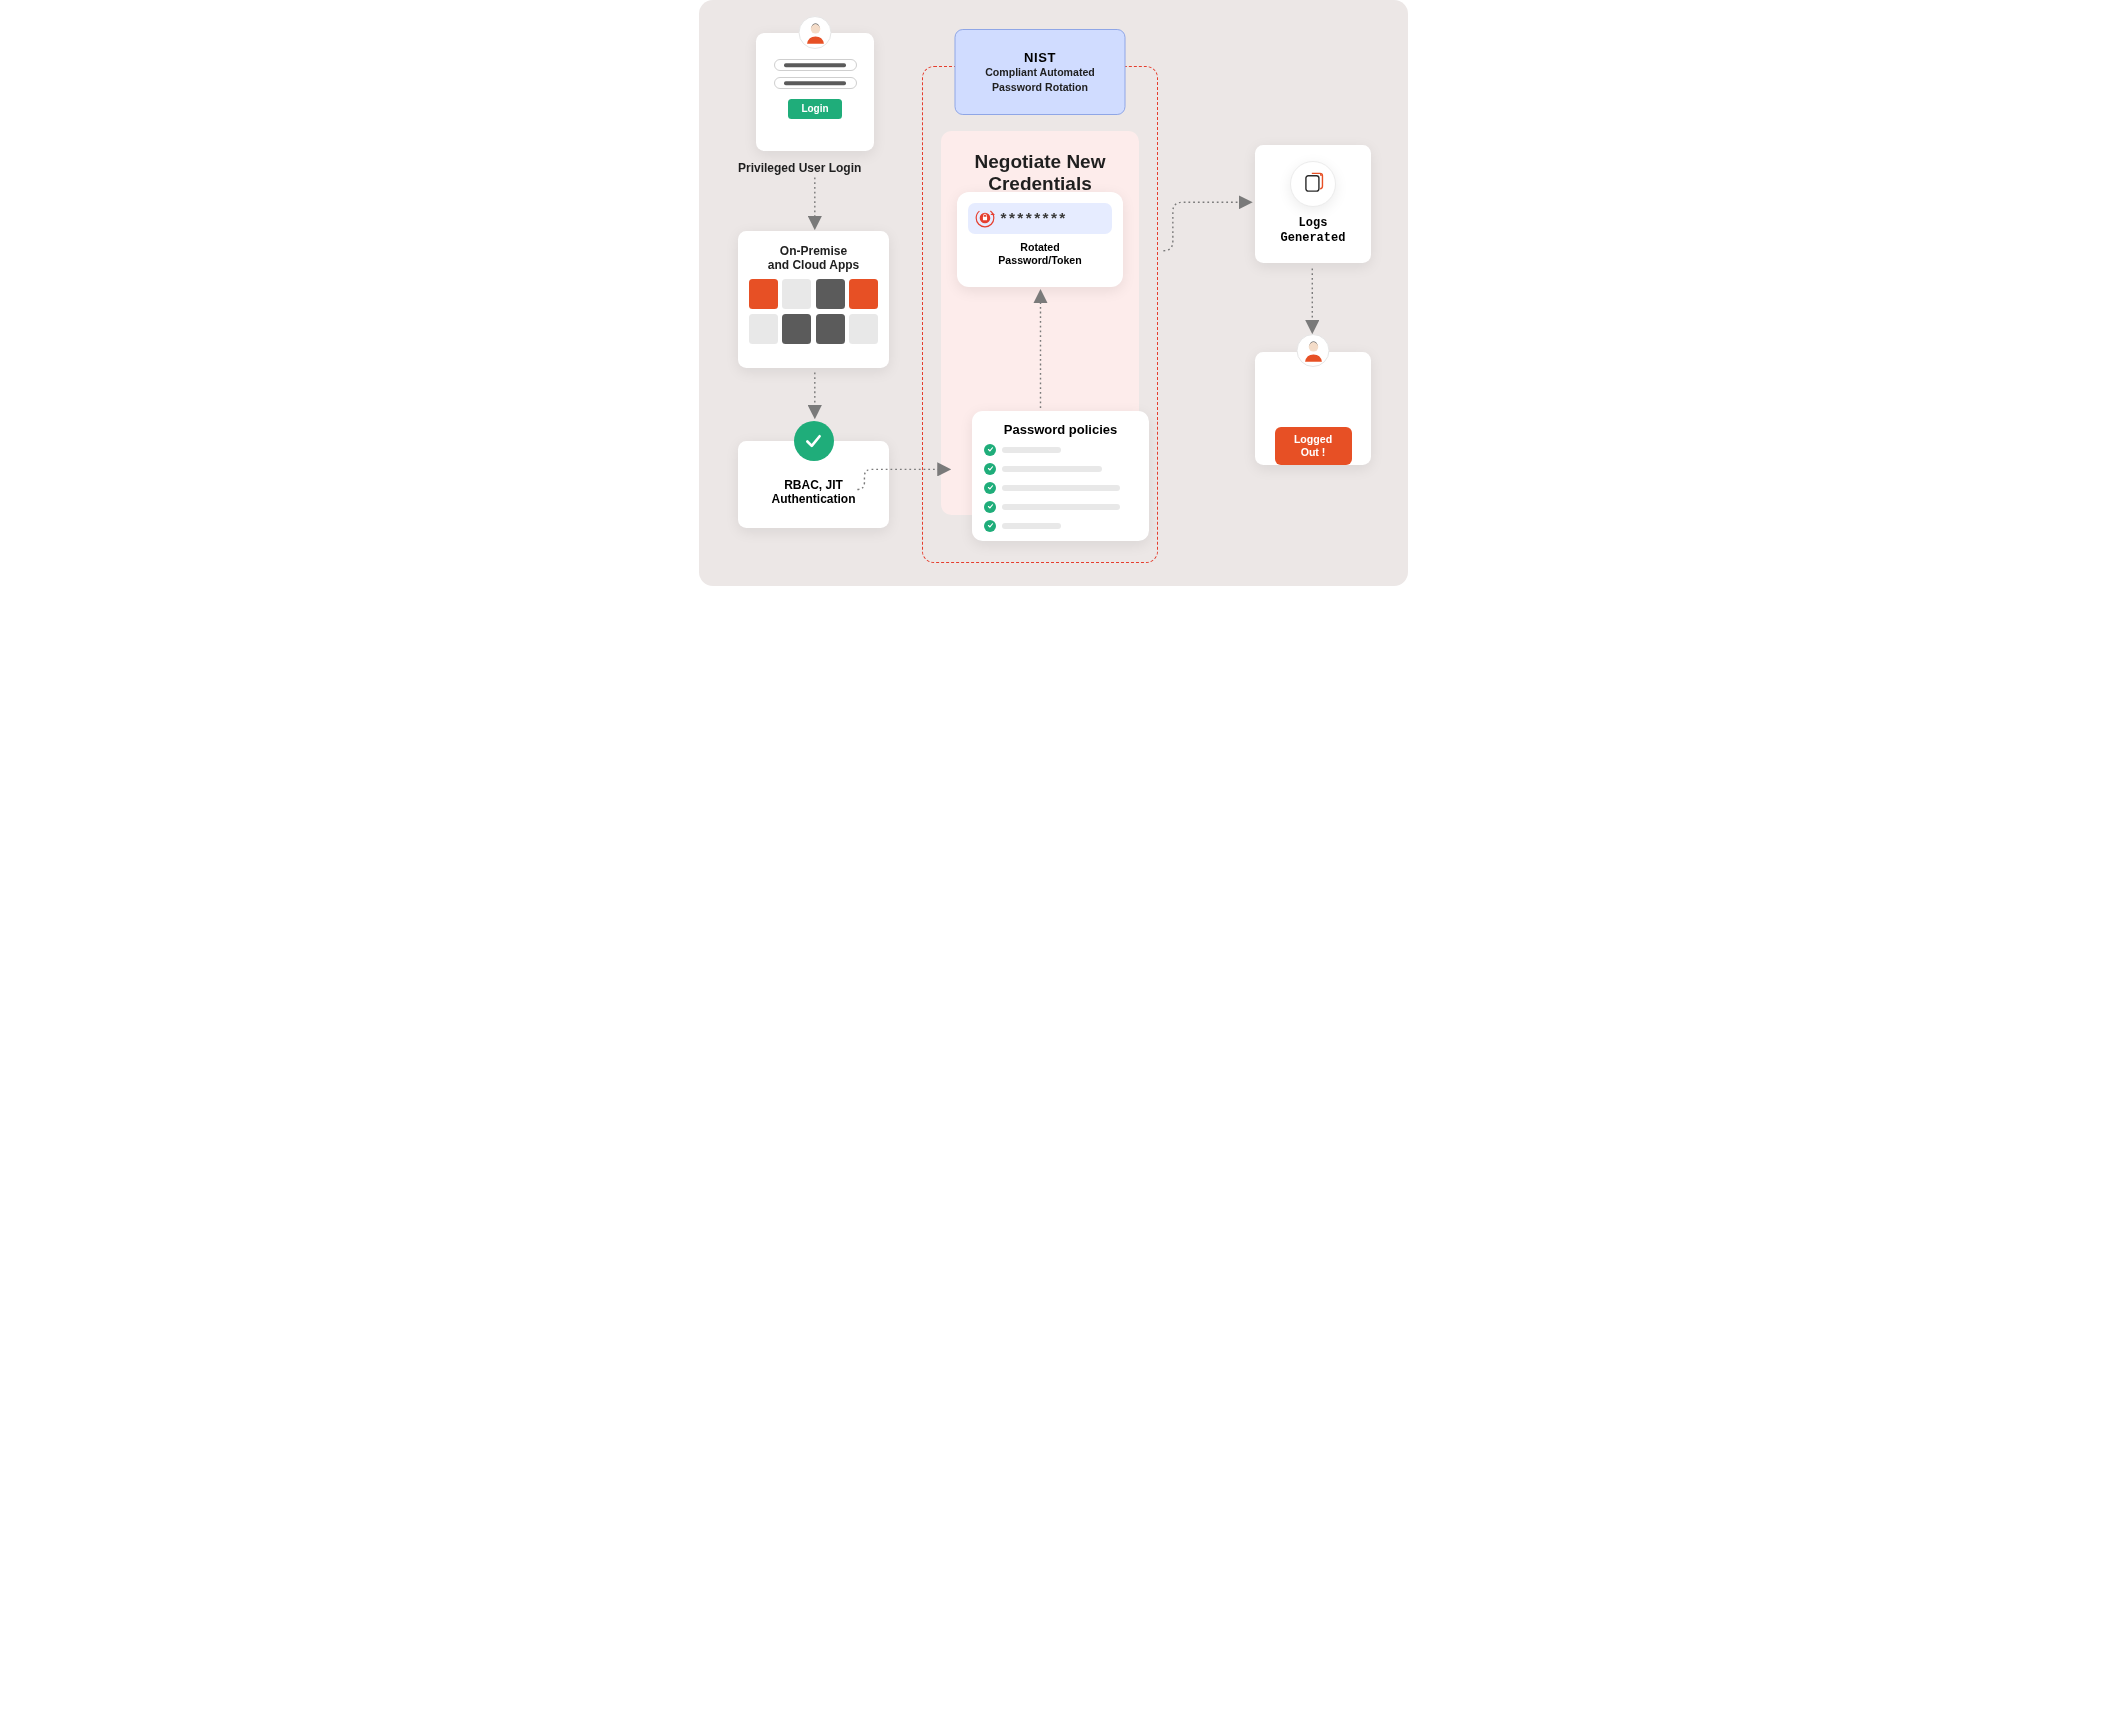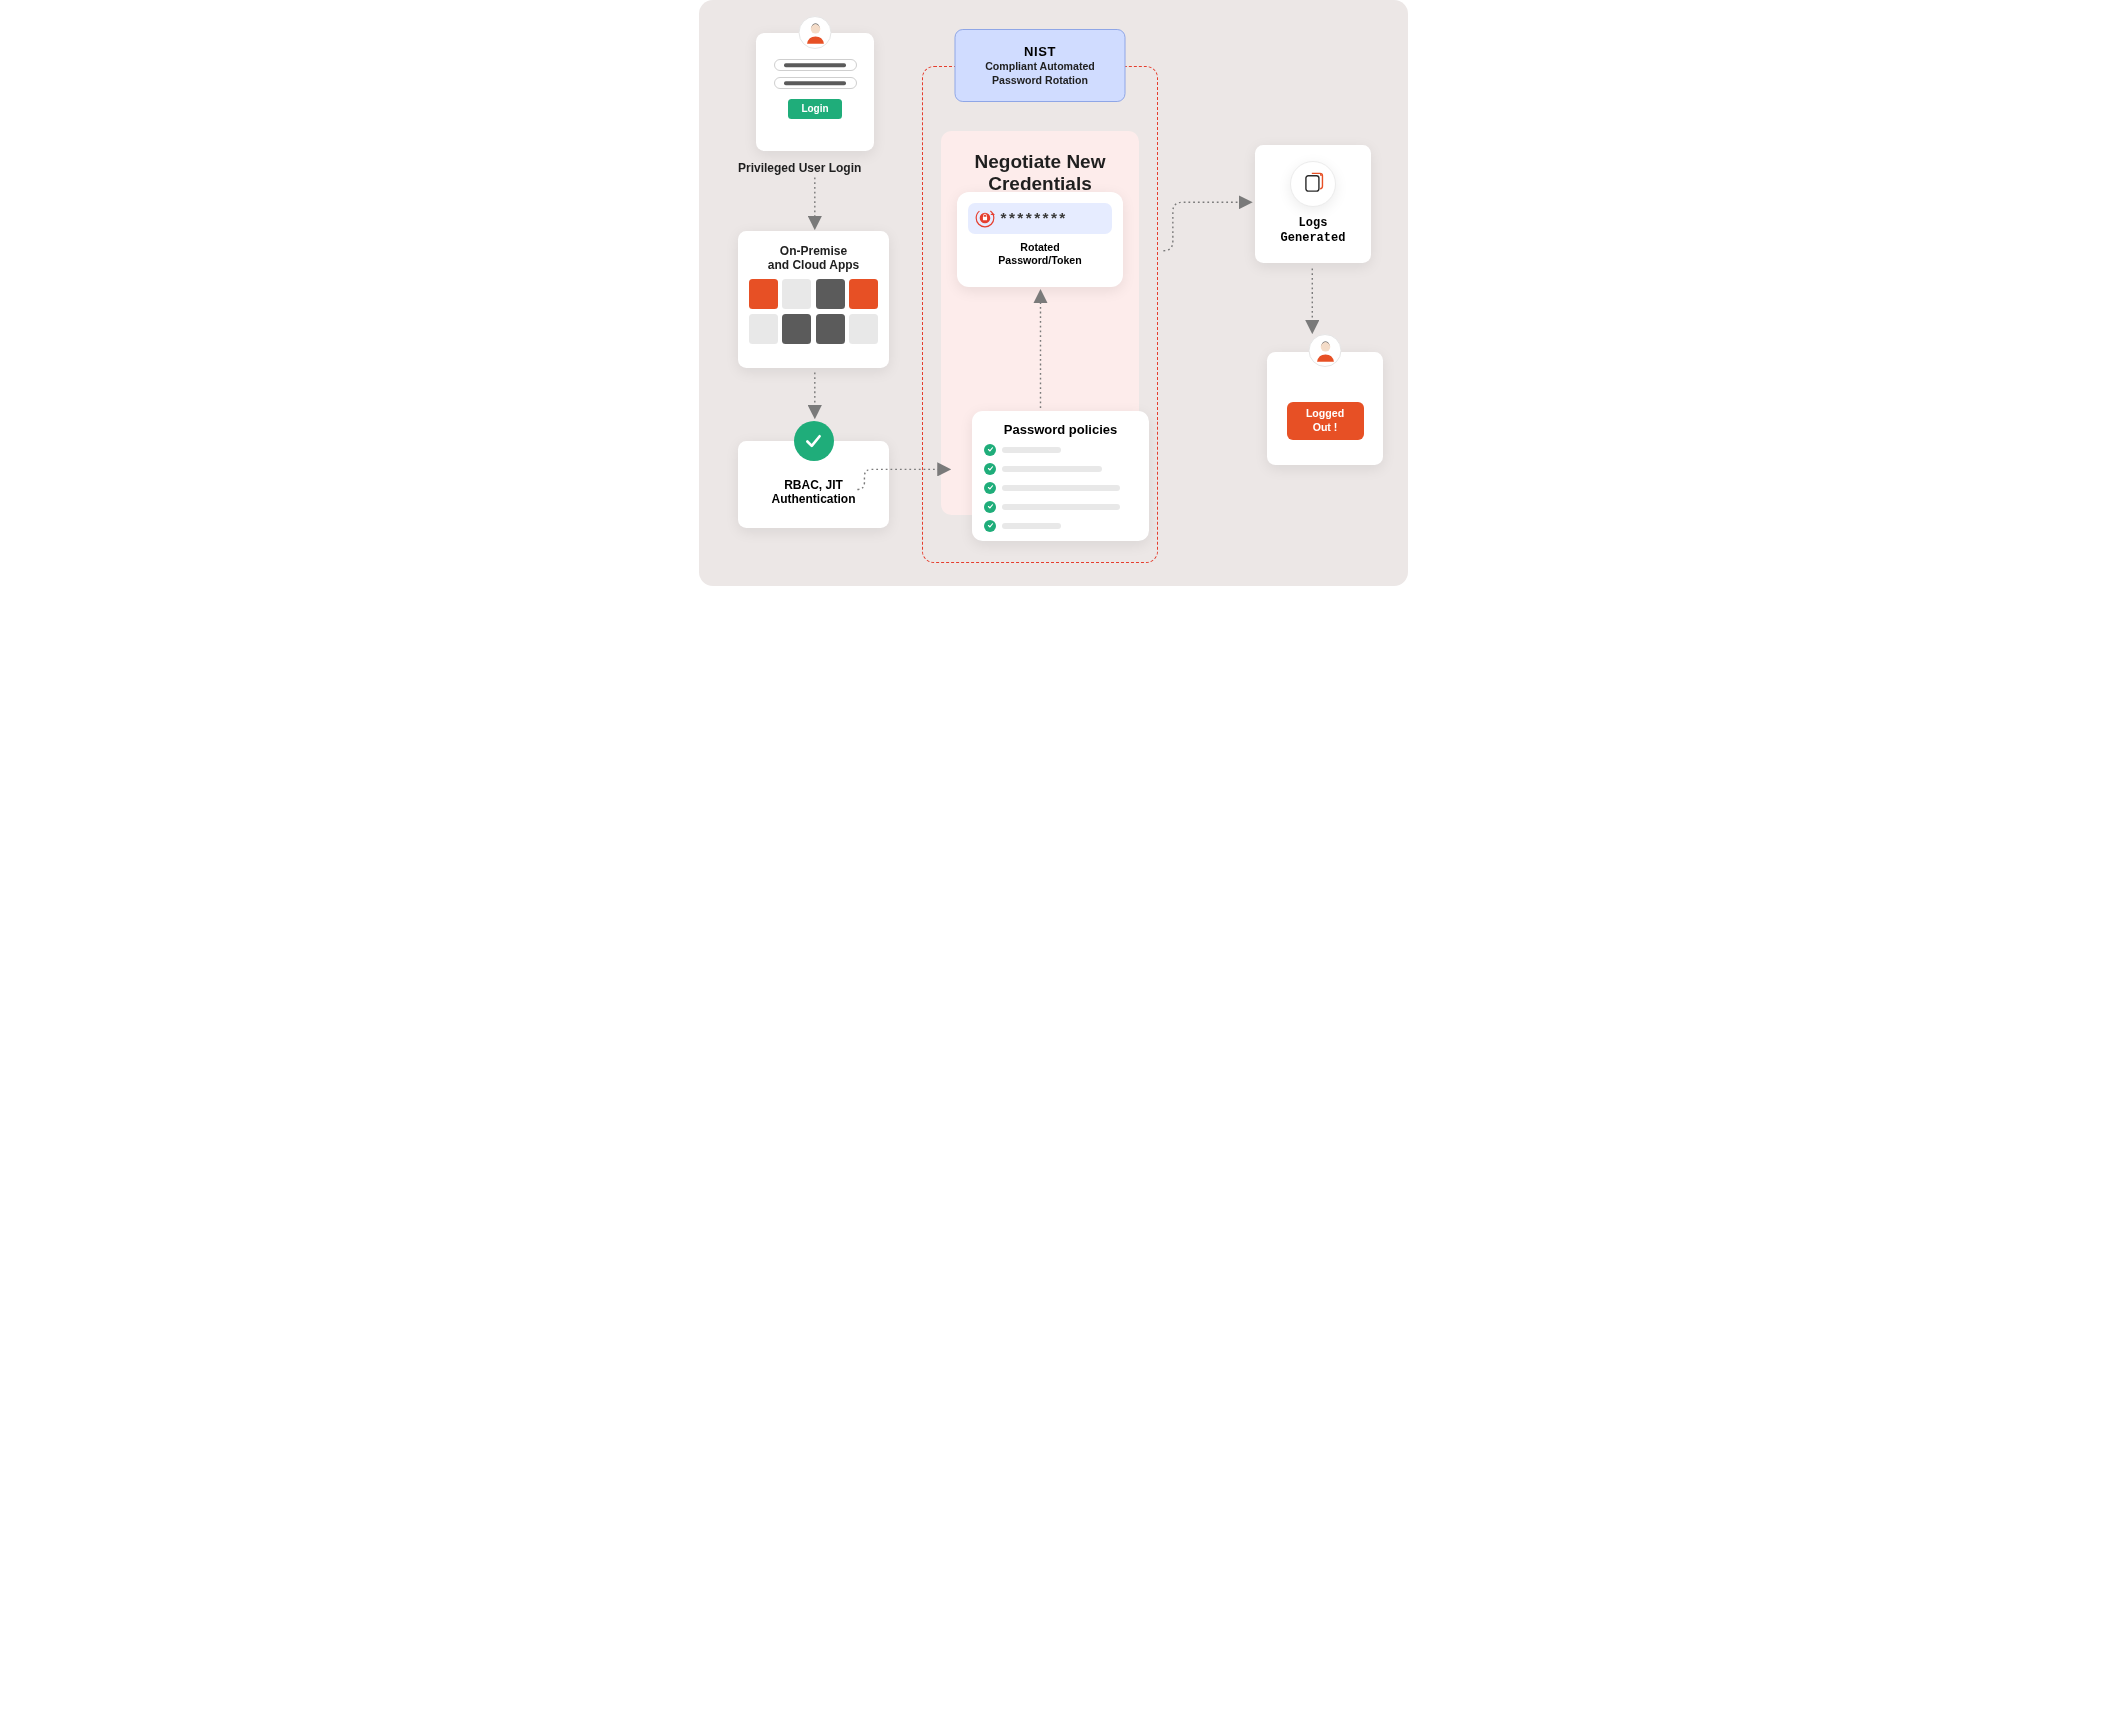--- a/index.html
+++ b/index.html
@@ -66,21 +66,21 @@
   .rbac .badge{position:absolute;left:50%;top:-20px;transform:translateX(-50%);width:40px;height:40px;border-radius:50%;background:var(--green);display:flex;align-items:center;justify-content:center;}
   .rbac h3{margin:4px;text-align:center;font-size:12px;font-weight:700;}
 
   
   .center{
     position:absolute;left:223px;top:66px;width:236px;height:497px;
     border:1.2px dashed var(--red);border-radius:12px;
   }
   .nist{
     position:absolute;left:50%;top:-38px;transform:translateX(-50%);
-    width:171px;height:73px;background:var(--blue);border:0.9px solid var(--blueborder);
+    width:171px;height:86px;background:var(--blue);border:0.9px solid var(--blueborder);
     border-radius:8.3px;display:flex;flex-direction:column;align-items:center;justify-content:center;gap:0;
   }
   .nist .logo{font-weight:900;font-size:13px;letter-spacing:0.6px;color:#000;}
   .nist .cap{font-size:10.6px;font-weight:600;text-align:center;color:var(--text);line-height:1.35;}
 
   .pinkbox{
     position:absolute;left:18px;right:18px;top:64px;bottom:47px;
     background:var(--pink);border-radius:10.6px;padding:14px 13px 0;
   }
   .pinkbox h3{margin:6px 0 0;text-align:center;font-size:19px;font-weight:700;color:var(--text);}
@@ -106,21 +106,21 @@
   .bar.s{width:59px;}
   .bar.m{width:100px;}
   .bar.l{width:118px;}
 
   
   .logs{left:556px;top:145px;width:116px;height:118px;display:flex;flex-direction:column;align-items:center;justify-content:center;gap:8.3px;font-family:Liberation Mono, monospace;}
   .iconcircle{width:46px;height:46px;border-radius:50%;border:0.9px solid #ececec;box-shadow:var(--shadow);display:flex;align-items:center;justify-content:center;background:#fff;}
   .logs .cap{text-align:center;font-size:12px;font-weight:700;line-height:1.3;}
 
   
-  .logout{left:556px;top:352px;width:116px;height:113px;display:flex;flex-direction:column;align-items:center;justify-content:center;gap:9.5px;padding-top:24px;margin-left:12px;}
+  .logout{left:556px;top:352px;width:116px;height:113px;display:flex;flex-direction:column;align-items:center;justify-content:flex-end;gap:9.5px;padding-top:24px;}
   .logout .avatar{top:-18px;}
   .logout-btn{width:77px;height:38px;border-radius:6px;background:var(--orange);color:#fff;display:flex;align-items:center;justify-content:center;font-weight:700;font-size:10.6px;text-align:center;line-height:1.25;}
 
   
   svg.arrows{position:absolute;inset:0;width:100%;height:100%;pointer-events:none;}
 </style>
 </head>
 <body>
 
 <div class="canvas">

